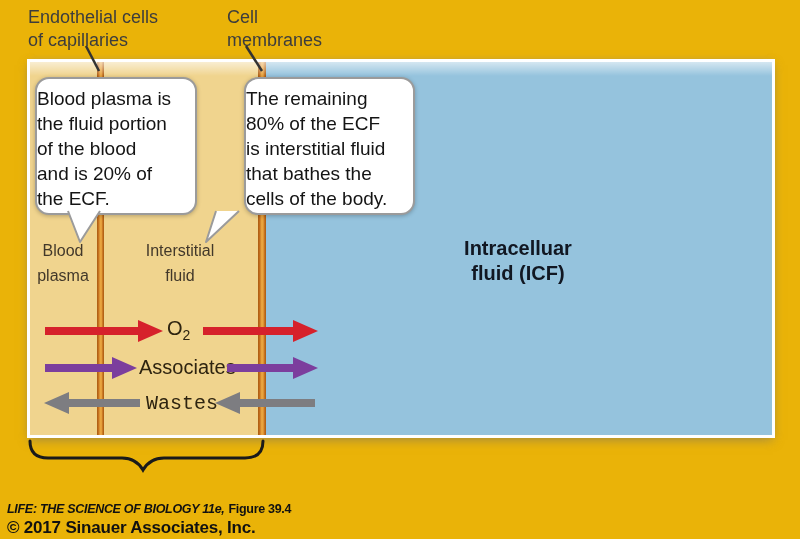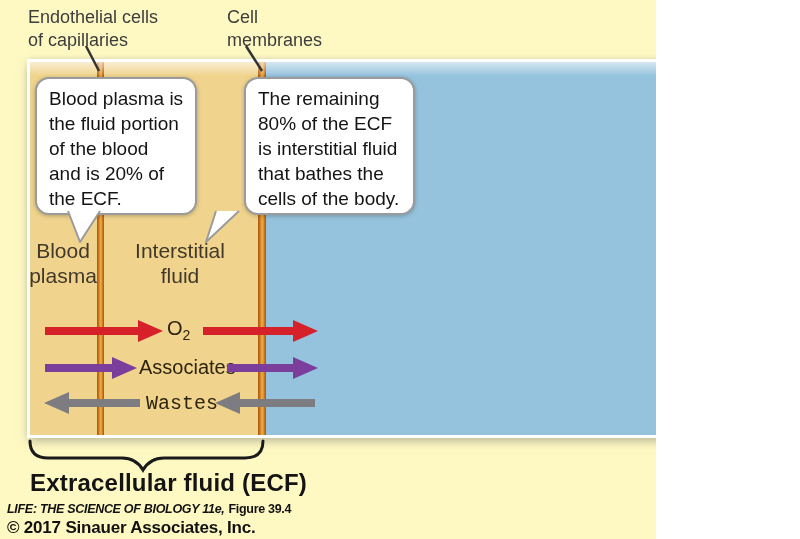--- a/index.html
+++ b/index.html
@@ -1,18 +1,18 @@
 <!DOCTYPE html>
 <html><head>
 <meta charset="utf-8">
 <style>
   html,body { margin:0; padding:0; background:#fff; }
   #stage {
-    position:relative; width:656px; height:539px; overflow:hidden;
-    background:#fef9c3;
+    position:relative; width:800px; height:539px; overflow:hidden;
+    background:#eab308;
     font-family:"Liberation Sans", "DejaVu Sans", sans-serif;
   }
   .multiline { white-space:pre-line; }
 
   
   .top-label {
     position:absolute; font-size:18px; line-height:23px; color:#3d3d3d;
   }
 
   
@@ -35,28 +35,28 @@
   }
   #capillary-wall-line { left:67px; }
   #cell-membrane-line { left:228px; width:8px; }
 
   
   .callout {
     position:absolute; top:77px; height:138px; box-sizing:border-box;
     background:#ffffff; border:2px solid #9b9b9b; border-radius:14px;
     box-shadow:0 1px 4px rgba(0,0,0,.25);
     font-size:19px; line-height:25px; color:#141414;
-    padding:7px 8px 6px 12px;
+    padding:7px 8px 6px 0;
   }
   #callout-blood-plasma { left:35px; width:162px; }
   #callout-interstitial { left:196px; width:171px;margin-left:48px; }
 
   
   .region-label {
-    position:absolute; text-align:center; font-size:21px; line-height:25px; color:#42382a;
+    position:absolute; text-align:center; font-size:16px; line-height:25px; color:#42382a;
   }
   #icf-label { font-weight:bold; color:#111722; font-size:20px; }
 
   
   .arrow-label {
     position:absolute; font-size:20px; color:#2e2410;
   }
   .arrow-label sub { font-size:14px; }
 
   
@@ -90,20 +90,22 @@
     <div id="ecf-region"></div>
     <div class="membrane-line" id="capillary-wall-line"></div>
     <div class="membrane-line" id="cell-membrane-line"></div>
     <div id="box-top-highlight"></div>
   </div>
 
   <div class="region-label multiline" style="left:20px; top:238px; width:86px;">Blood
 plasma</div>
   <div class="region-label multiline" style="left:123px; top:238px; width:114px;">Interstitial
 fluid</div>
+  <div class="region-label multiline" id="icf-label" style="left:418px; top:236px; width:200px;">Intracelluar
+fluid (ICF)</div>
 
   <div class="callout multiline" id="callout-blood-plasma">Blood plasma is
 the fluid portion
 of the blood
 and is 20% of
 the ECF.</div>
   <div class="callout multiline" id="callout-interstitial">The remaining
 80% of the ECF
 is interstitial fluid
 that bathes the
@@ -126,20 +128,19 @@
 
     <polygon points="45,364 112,364 112,357 137,368 112,379 112,372 45,372" fill="#7c3e9d"></polygon>
     <polygon points="227,364 293,364 293,357 318,368 293,379 293,372 227,372" fill="#7c3e9d"></polygon>
 
     <polygon points="44,403 69,392 69,399 140,399 140,407 69,407 69,414" fill="#7d7d81"></polygon>
     <polygon points="215,403 240,392 240,399 315,399 315,407 240,407 240,414" fill="#7d7d81"></polygon>
 
     <path d="M 30 441 Q 30 458 48 458 L 122 458 Q 136 458 143 470 Q 150 458 164 458 L 245 458 Q 263 458 263 441" fill="none" stroke="#1a1a1a" stroke-width="3" stroke-linecap="round"></path>
   </svg>
 
-  <div id="ecf-title">Extracellular fluid (ECF)</div>
 
   <div id="credits">
     <div id="credit-source"><span class="ital">LIFE: THE SCIENCE OF BIOLOGY 11e,</span><span class="fig">Figure 39.4</span></div>
     <div id="credit-copy">© 2017 Sinauer Associates, Inc.</div>
   </div>
 
 </div>
 
 </body></html>

